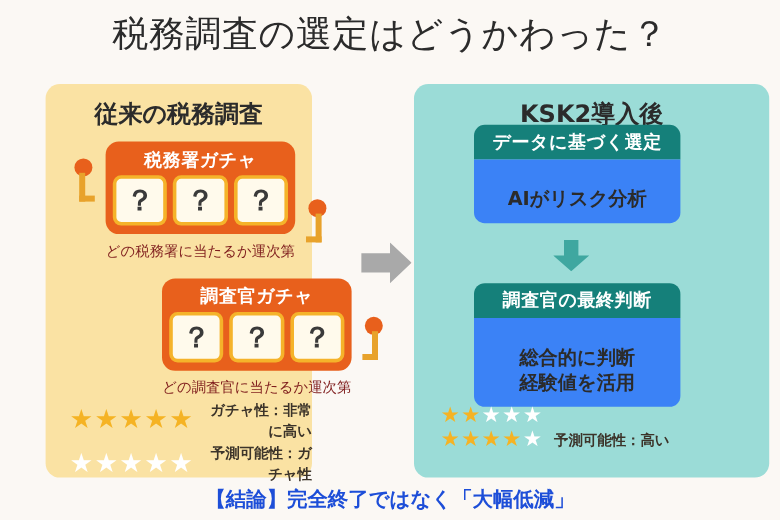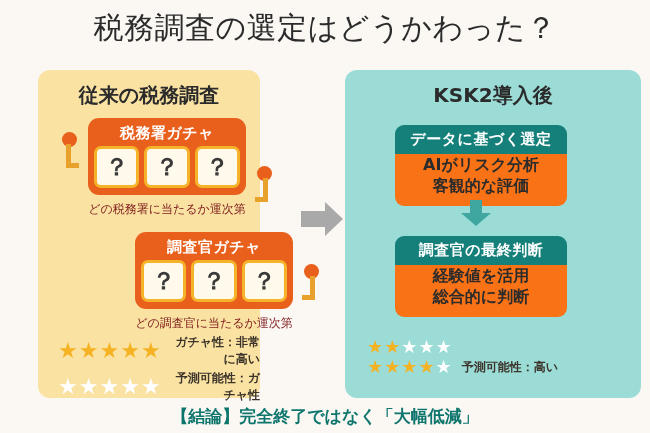--- a/index.html
+++ b/index.html
@@ -61,31 +61,31 @@
   #crank-right .crank-arm.v{right:4px;top:12px;}
   #crank-right .crank-arm.h{right:4px;top:31px;}
 
   .gacha-caption{
     text-align:center;font-size:12px;font-weight:normal;color:#7f1d1d;
     margin-top:6px;
   }
 
   
   .tcard{position:absolute;left:50px;width:172px;}
-  #tcard-1{top:55px;}
+  #tcard-1{top:34px;}
   #tcard-2{top:166px;}
   .tcard-head{
     background:#15807A;color:#FFFFFF;
     border-radius:9px 9px 0 0;
     text-align:center;font-size:15px;font-weight:bold;
     padding:5px 0 5px 0;letter-spacing:0.5px;
   }
   .tcard-body{
-    background:#f97316;border-radius:0 0 9px 9px;
-    text-align:center;padding:1px 4px 9px 4px;
+    background:#3b82f6;border-radius:0 0 9px 9px;
+    text-align:center;padding:23px 4px 9px 4px;
     font-size:16px;font-weight:bold;color:#2B2B2B;line-height:1.3;
   }
   #flow-arrow{
     position:absolute;left:116px;top:130px;width:30px;height:26px;
   }
   #flow-arrow svg{display:block;}
 
   #mid-arrow{position:absolute;left:301px;top:202px;width:42px;height:34px;}
   #mid-arrow svg{display:block;}
 
@@ -101,21 +101,21 @@
   #ratings-left .star{font-size:22px;}
   #ratings-right .star{font-size:18px;}
   .star.on{color:#F5B324;}
   .star.off{color:#FFFFFF;}
   .rating-label{font-size:12px;font-weight:bold;color:#3C342A;text-align:right;}
   #ratings-left .rating-label{margin-left:7px;}
   #ratings-right .rating-label{margin-left:10px;}
 
   #conclusion{
     position:absolute;left:0;top:405px;width:650px;text-align:center;
-    font-size:17px;font-weight:bold;color:#0f766e;
+    font-size:17px;font-weight:bold;color:#1d4ed8;
   }
 </style>
 </head>
 <body>
 
 <div id="page-title">税務調査の選定はどうかわった？</div>
 
 <div class="panel" id="panel-left">
 
   <div class="panel-heading">従来の税務調査</div>
@@ -190,35 +190,34 @@
 </div>
 
 <div class="panel" id="panel-right">
 
   <div class="panel-heading">KSK2導入後</div>
 
   <div class="tcard" id="tcard-1">
     <div class="tcard-head">データに基づく選定</div>
     <div class="tcard-body">
       <div>AIがリスク分析</div>
-      <div>客観的な評価</div>
     </div>
   </div>
 
   <div id="flow-arrow">
     <svg width="30" height="26" viewBox="0 0 30 26">
       <polygon points="9,0 21,0 21,13 30,13 15,26 0,13 9,13" fill="#3FA7A0"></polygon>
     </svg>
   </div>
 
   <div class="tcard" id="tcard-2">
     <div class="tcard-head">調査官の最終判断</div>
     <div class="tcard-body">
+      <div>総合的に判断</div>
       <div>経験値を活用</div>
-      <div>総合的に判断</div>
     </div>
   </div>
 
   <div class="ratings" id="ratings-right">
     <div class="rating-row">
       <div class="stars">
           <span class="star on">★</span>
           <span class="star on">★</span>
           <span class="star off">★</span>
           <span class="star off">★</span>

